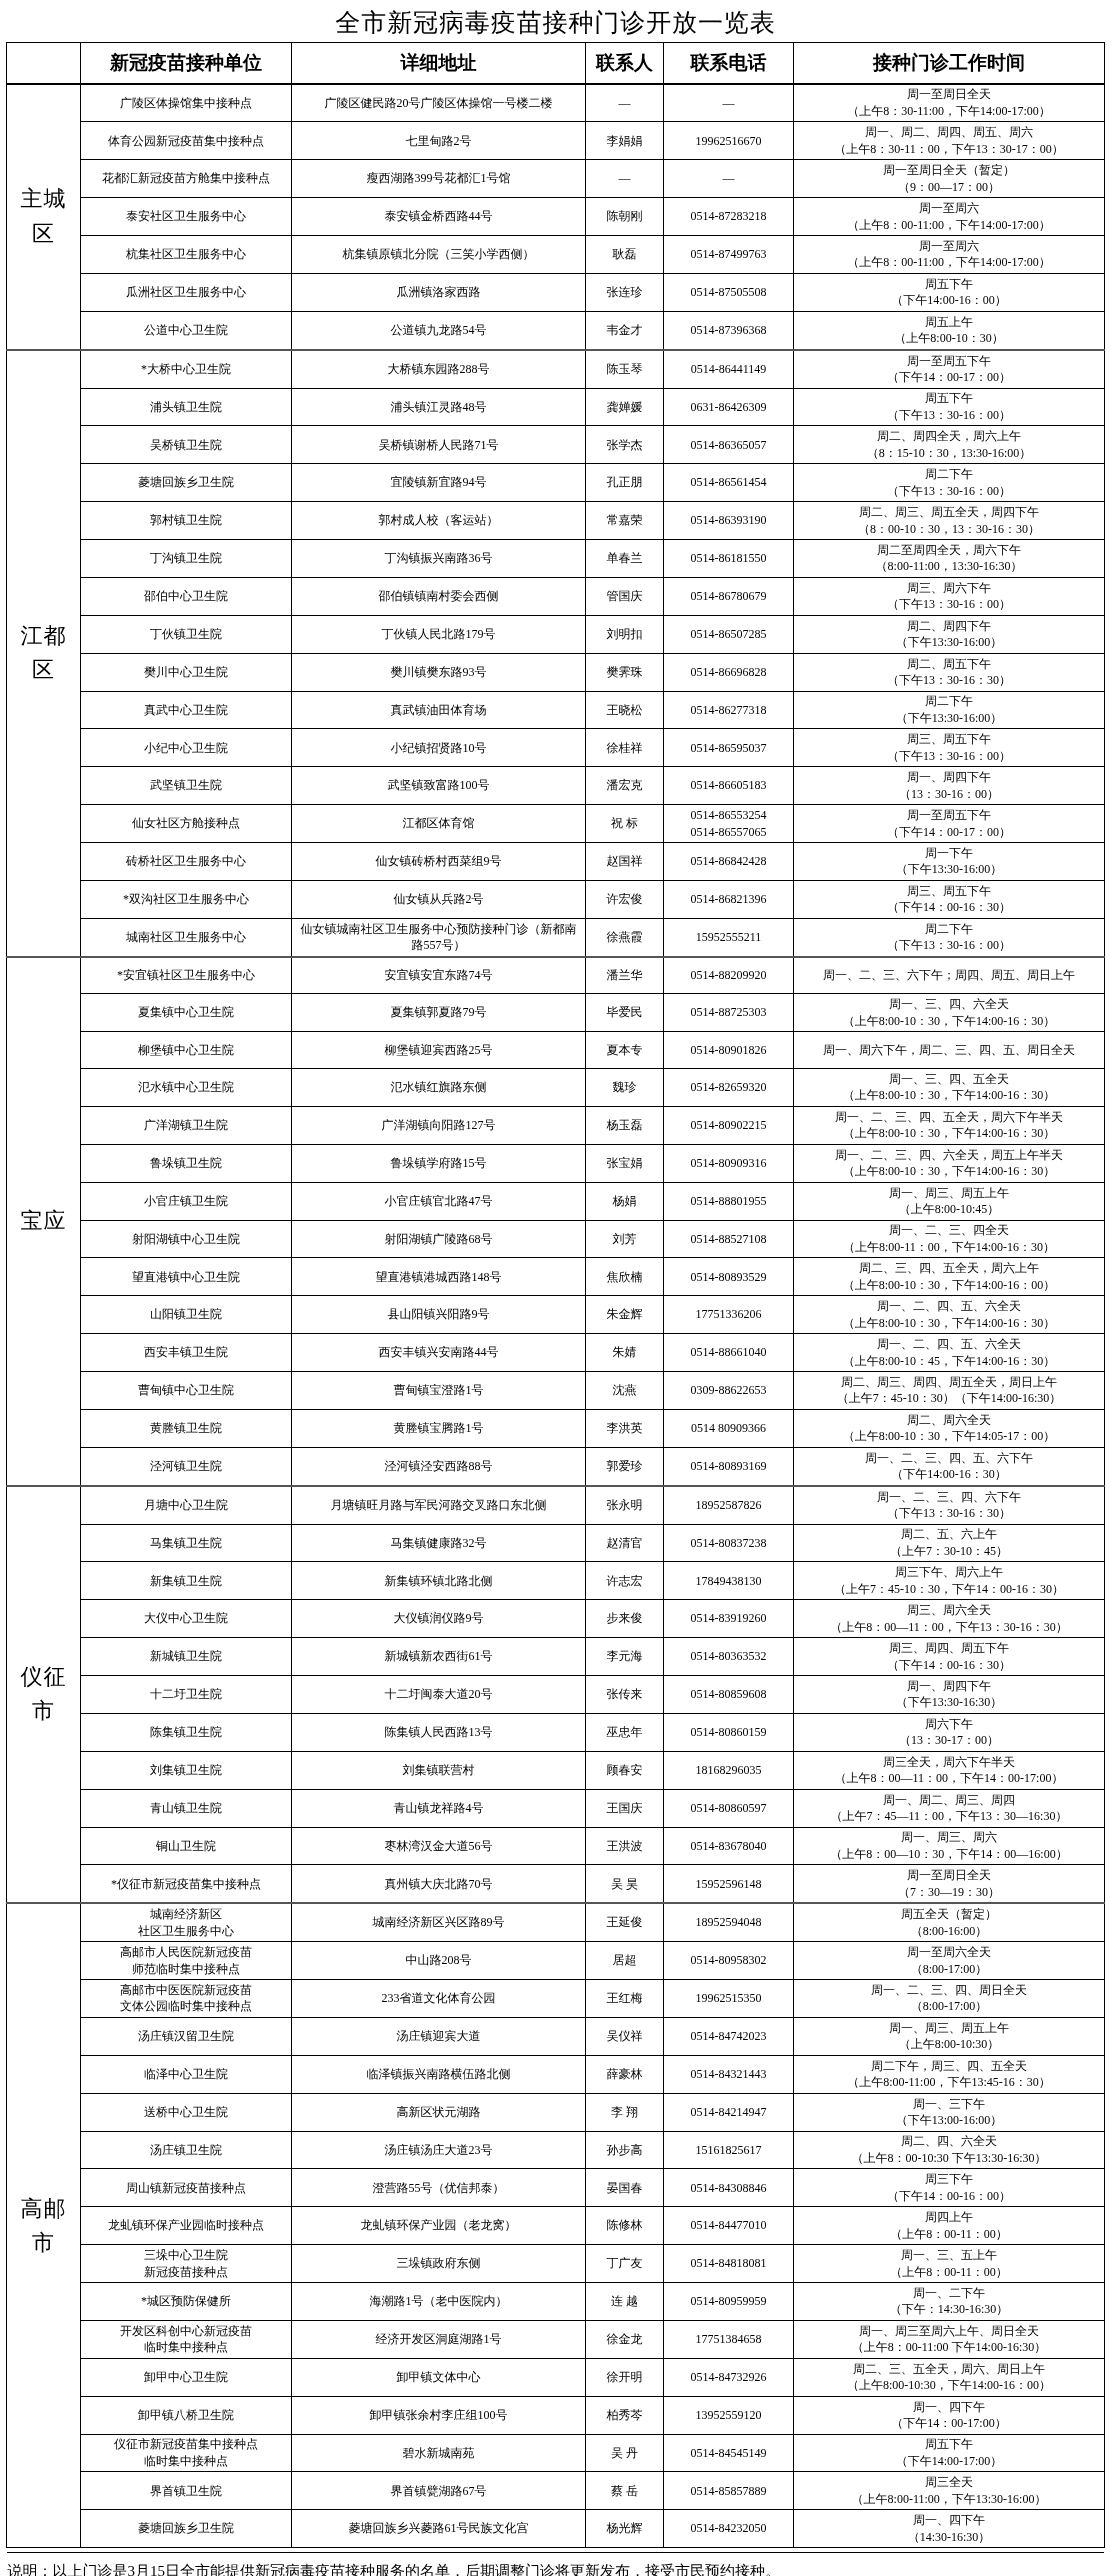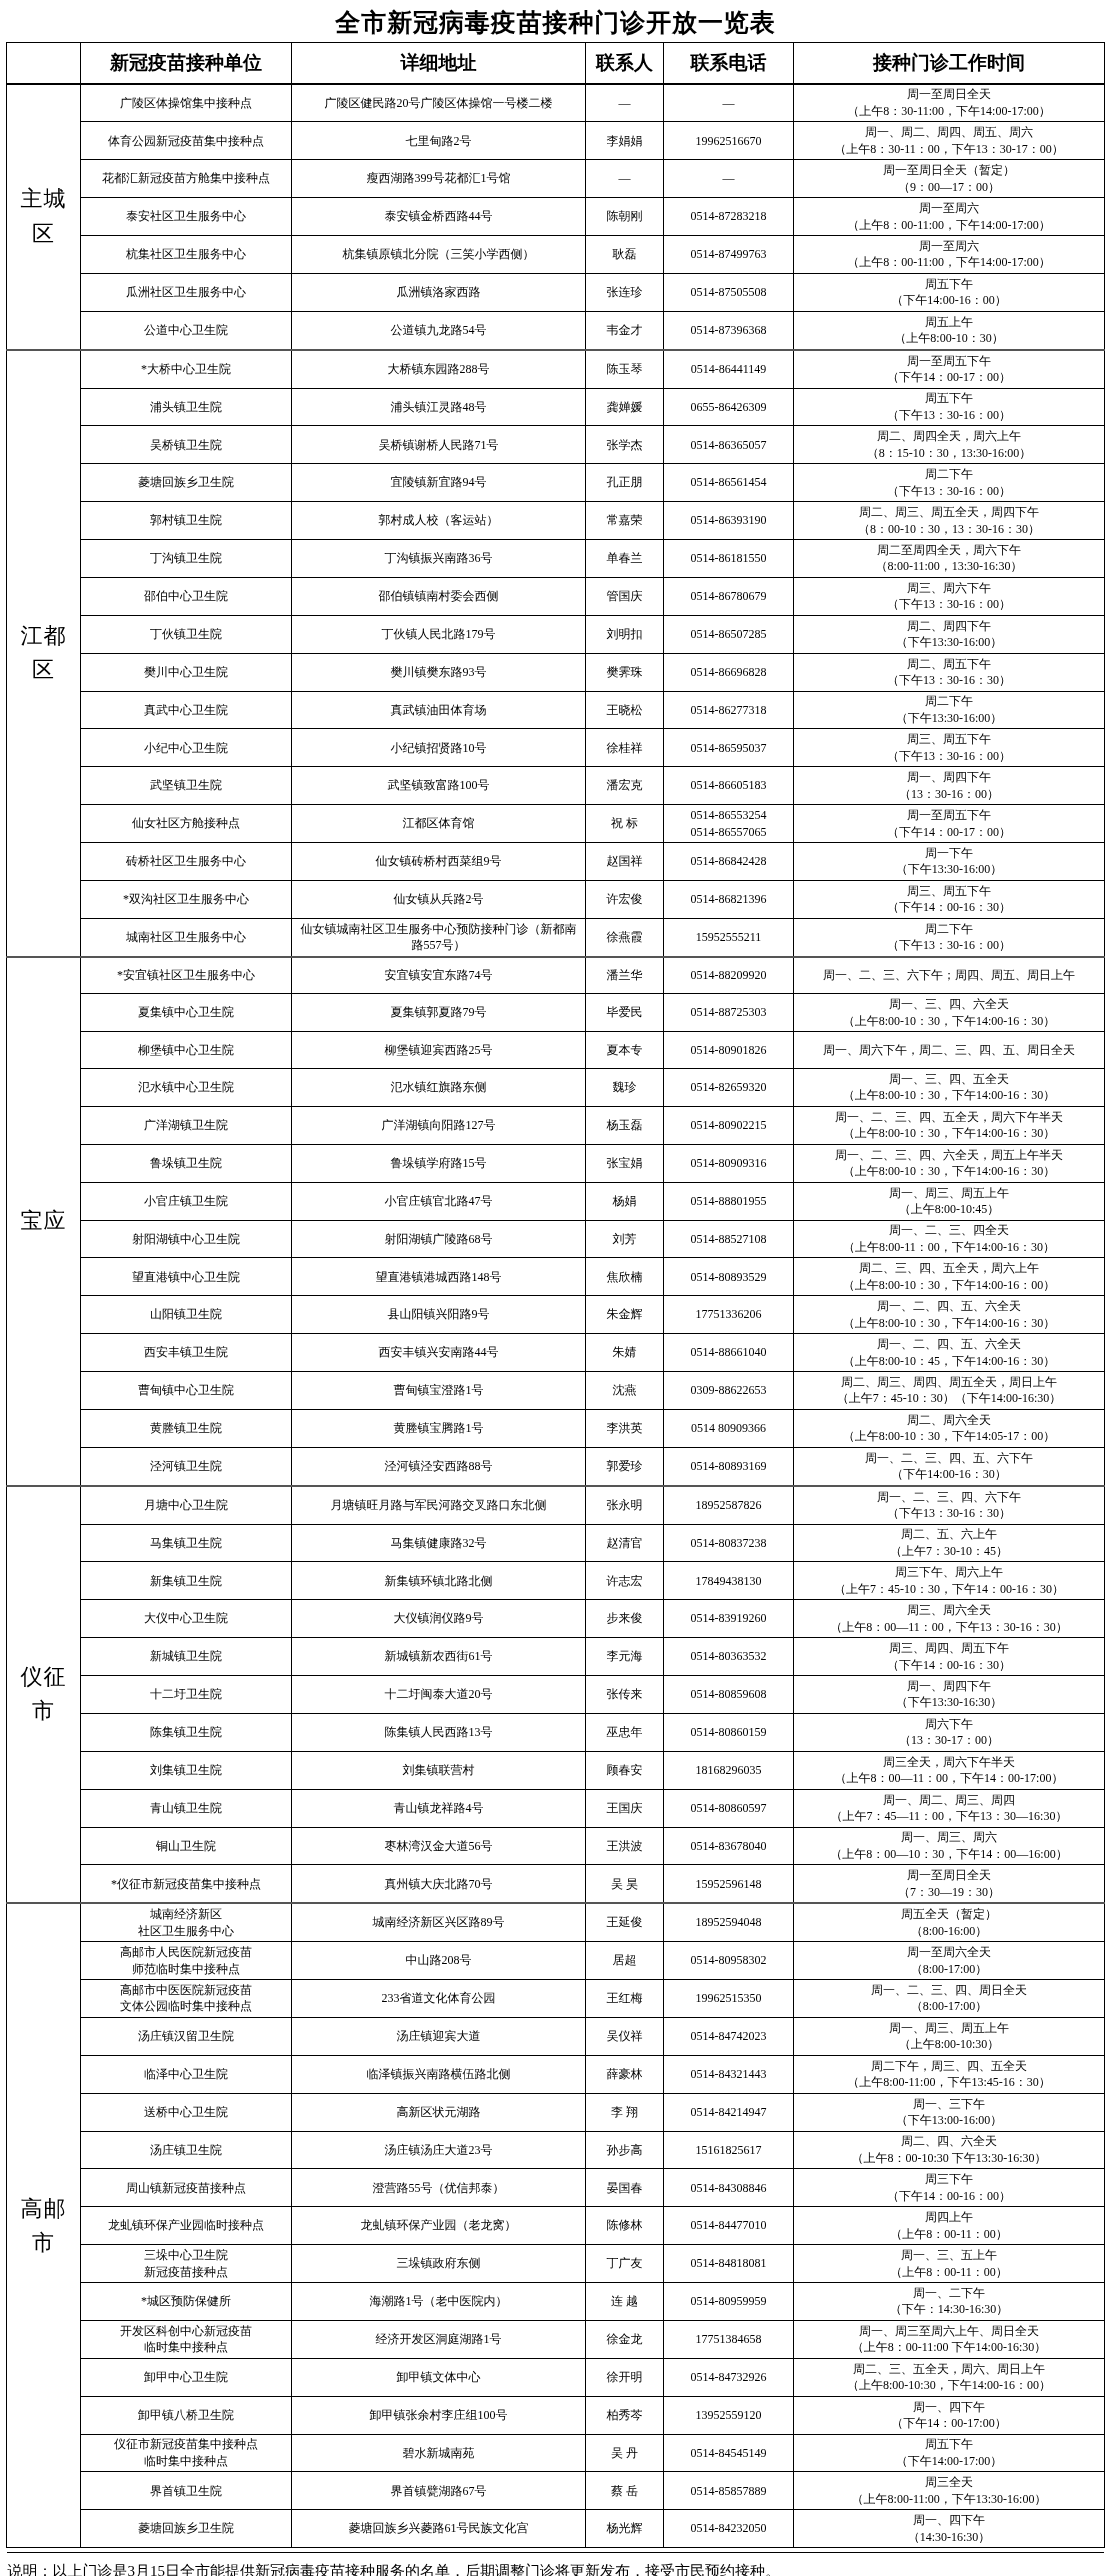--- a/index.html
+++ b/index.html
@@ -1,19 +1,19 @@
 <!DOCTYPE html>
 <html lang="zh" style="font-size:15px"><head>
 <meta charset="utf-8">
 <style>
   html,body{margin:0;padding:0;background:#fff;color:#000;}
   body{width:1111px;font-family:"Liberation Serif","DejaVu Serif",serif;}
   .page{width:1111px;}
   h1[data-name="page-title"]{
-    margin:5.6px 0 3.7px 0;text-align:center;font-size:25px;font-weight:bold;letter-spacing:0.9px;
+    margin:5.6px 0 3.7px 0;text-align:center;font-size:25px;font-weight:normal;letter-spacing:0.9px;
   }
   table[data-name="clinic-table"]{
     border-collapse:collapse;table-layout:fixed;width:1098px;margin:0 auto;
     border:1.9px solid #000;
   }
   col.c-region{width:74px;}
   col.c-unit{width:211px;}
   col.c-address{width:294px;}
   col.c-contact{width:78px;}
   col.c-phone{width:130px;}
@@ -119,21 +119,21 @@
           <td class="address" data-name="address-cell">大桥镇东园路288号</td>
           <td class="contact" data-name="contact-cell">陈玉琴</td>
           <td class="phone" data-name="phone-cell">0514-86441149</td>
           <td class="hours" data-name="hours-cell">周一至周五下午
 （下午14：00-17：00）</td>
         </tr>
         <tr data-name="table-row">
           <td class="unit" data-name="unit-cell">浦头镇卫生院</td>
           <td class="address" data-name="address-cell">浦头镇江灵路48号</td>
           <td class="contact" data-name="contact-cell">龚婵媛</td>
-          <td class="phone" data-name="phone-cell">0655-86426309</td>
+          <td class="phone" data-name="phone-cell">0631-86426309</td>
           <td class="hours" data-name="hours-cell">周五下午
 （下午13：30-16：00）</td>
         </tr>
         <tr data-name="table-row">
           <td class="unit" data-name="unit-cell">吴桥镇卫生院</td>
           <td class="address" data-name="address-cell">吴桥镇谢桥人民路71号</td>
           <td class="contact" data-name="contact-cell">张学杰</td>
           <td class="phone" data-name="phone-cell">0514-86365057</td>
           <td class="hours" data-name="hours-cell">周二、周四全天，周六上午
 （8：15-10：30，13:30-16:00）</td>

